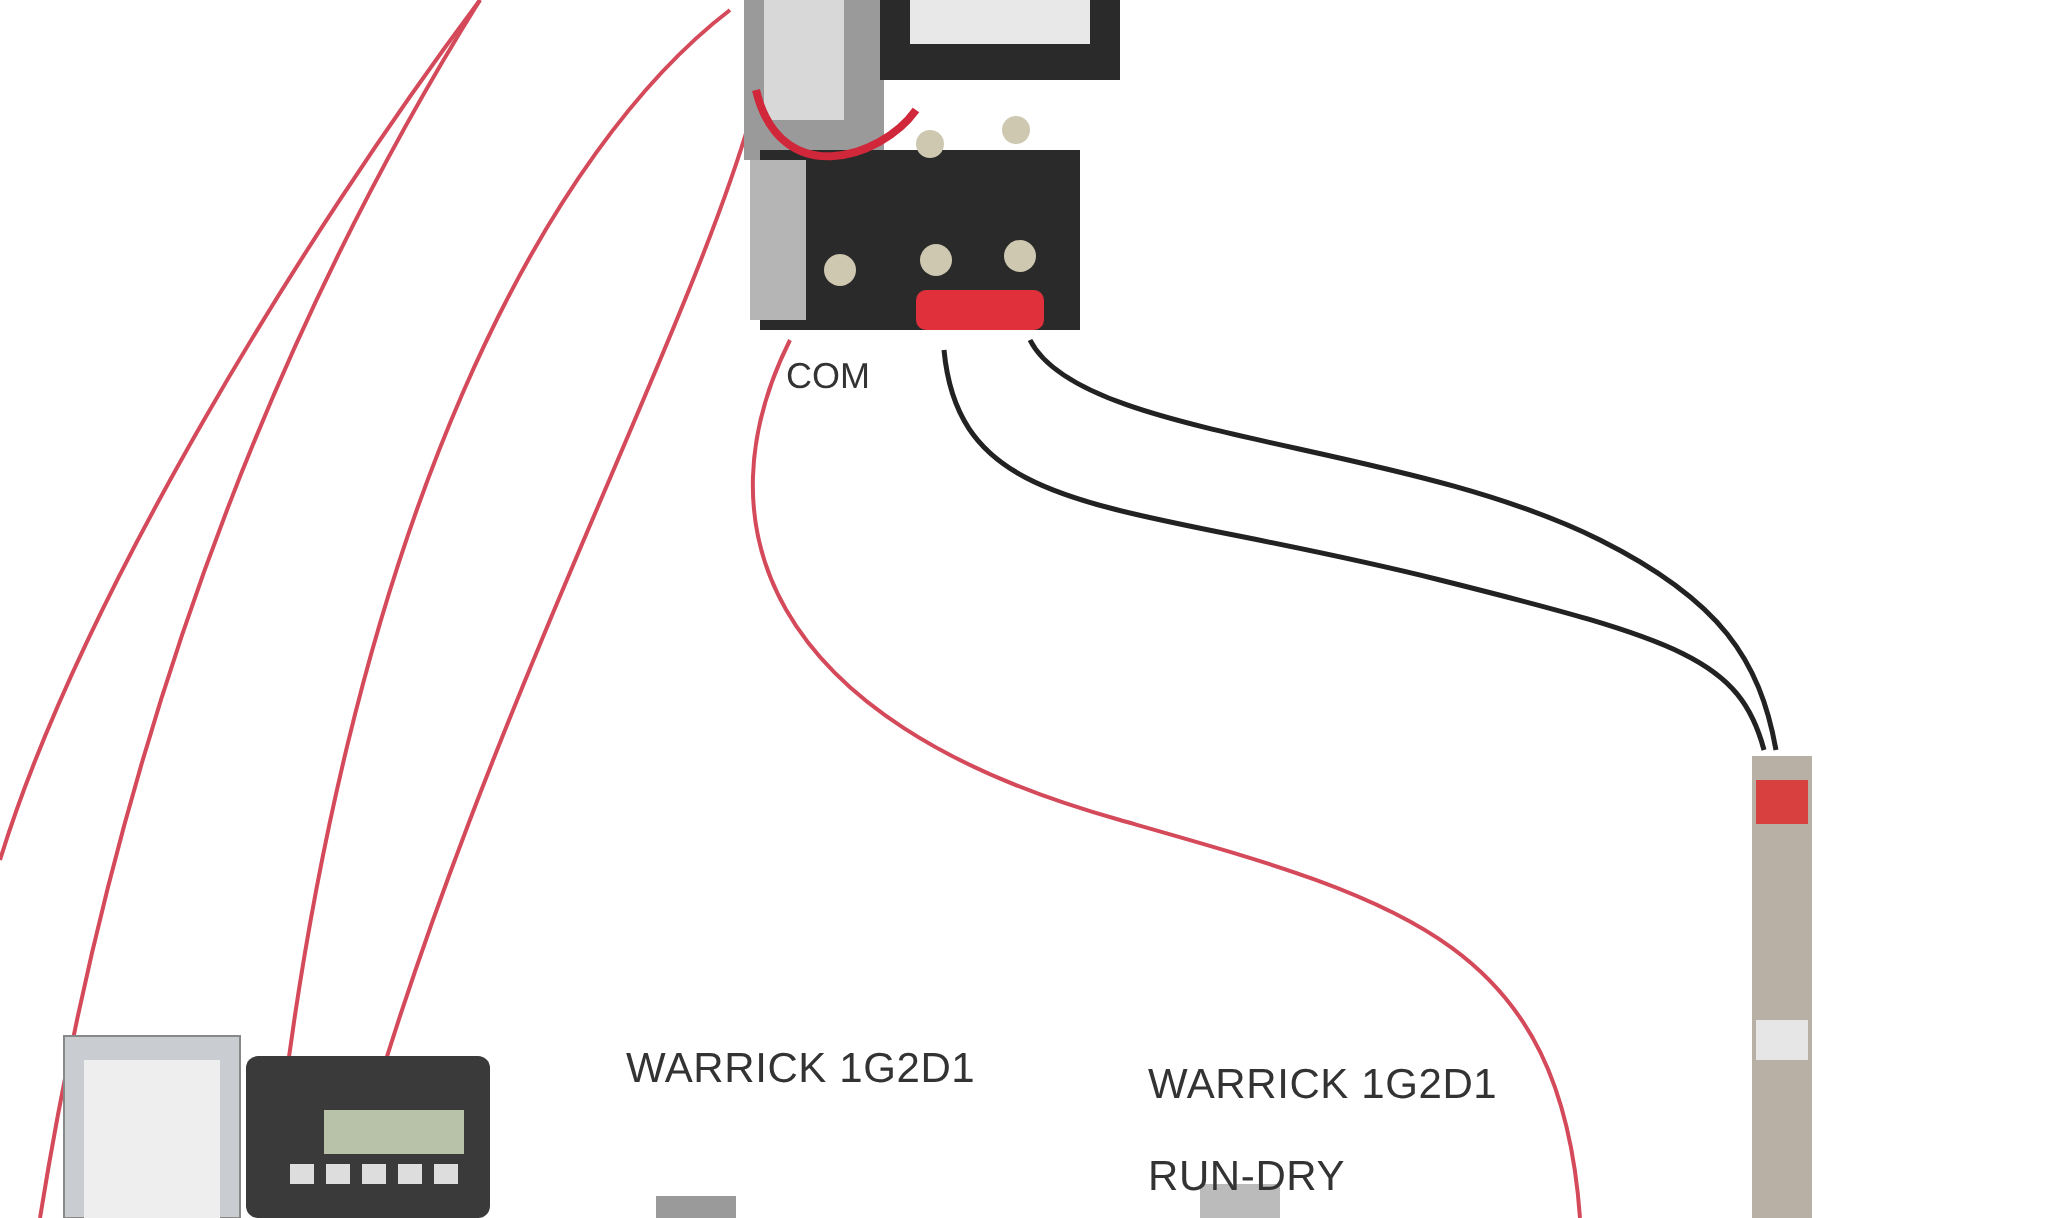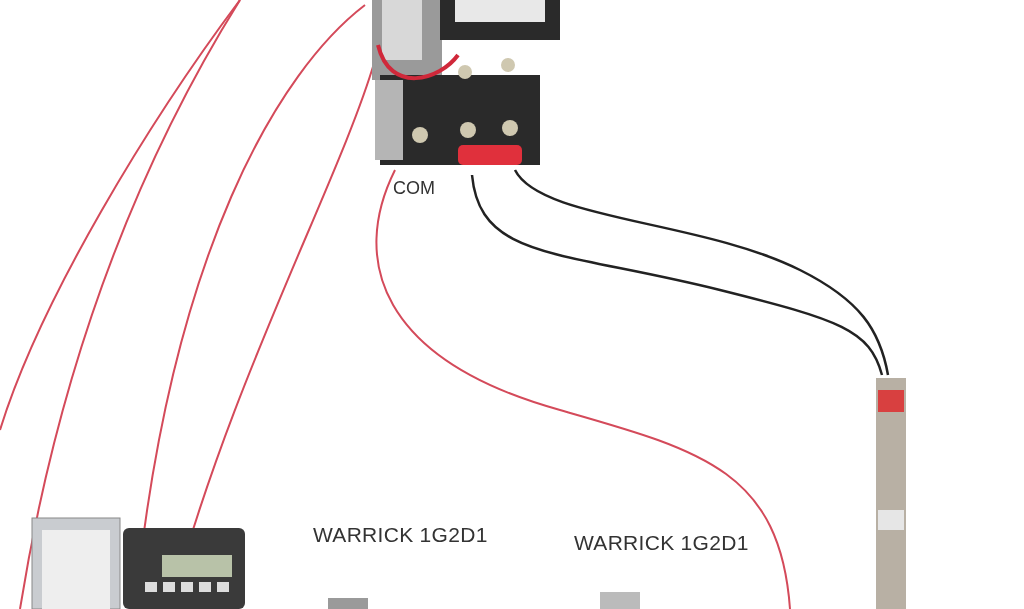--- a/index.html
+++ b/index.html
@@ -64,15 +64,16 @@
 
   <div class="com">COM</div>
 
   <div class="label" style="left:313px;top:500px;">
     <div>WARRICK 1G2D1</div>
     
   </div>
 
   <div class="label" style="left:574px;top:508px;">
     <div>WARRICK 1G2D1</div>
+    <div>RUN-DRY</div>
     
   </div>
 </div>
 
 </body></html>

